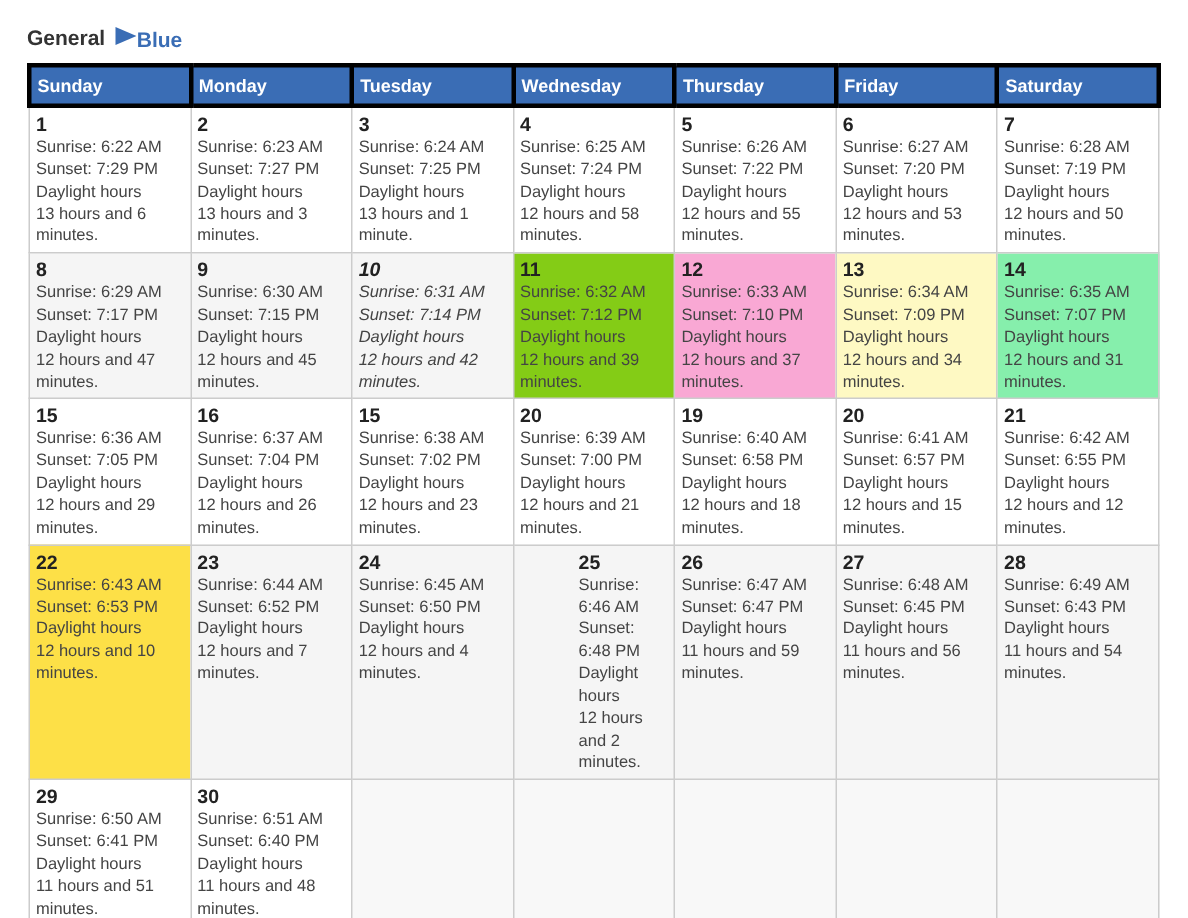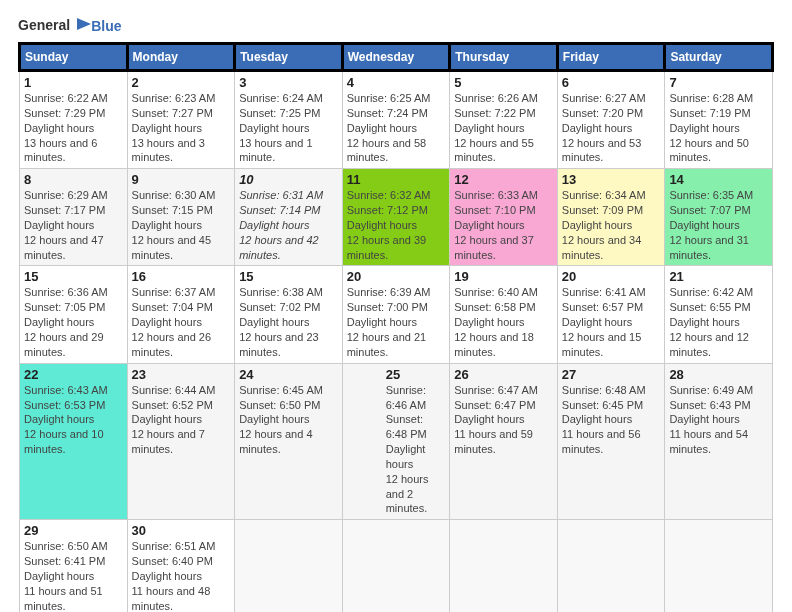--- a/index.html
+++ b/index.html
@@ -309,21 +309,21 @@
         <span class="day-num">21</span>
         <div class="day-info">
           Sunrise: 6:42 AM<br>
           Sunset: 6:55 PM<br>
           Daylight hours<br>
           12 hours and 12 minutes.
         </div>
       </td>
         </tr>
         <tr>
-          <td style="background: #5eead4;">
+          <td style="background: #fde047;">
         <span class="day-num">22</span>
         <div class="day-info">
           Sunrise: 6:43 AM<br>
           Sunset: 6:53 PM<br>
           Daylight hours<br>
           12 hours and 10 minutes.
         </div>
       </td>
           <td style="background: rgb(245, 245, 245);">
         <span class="day-num">23</span>

